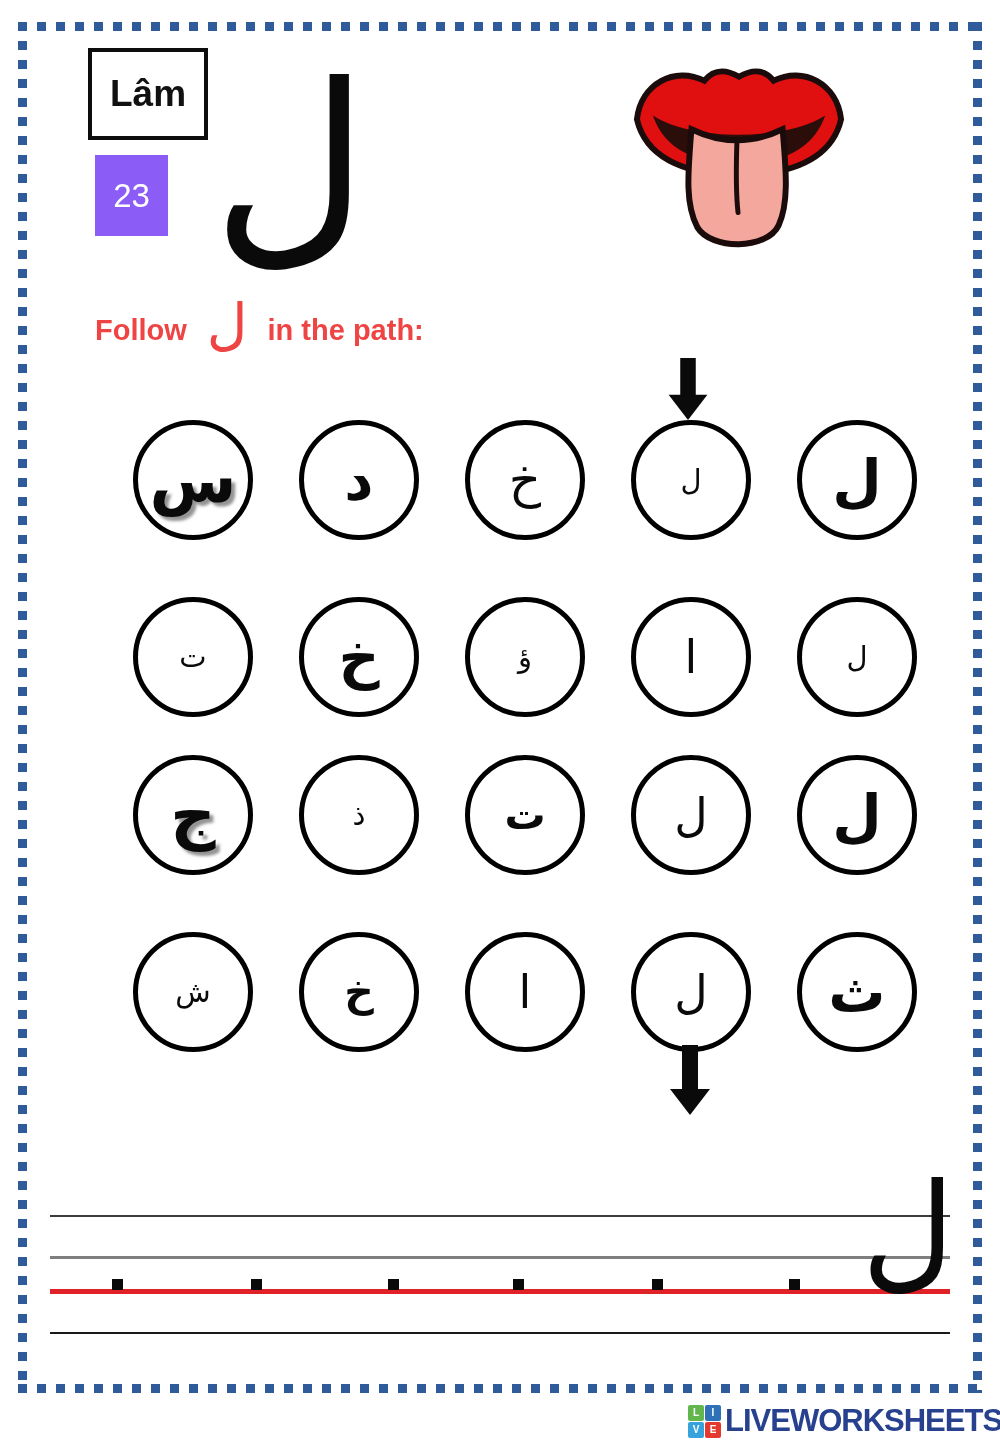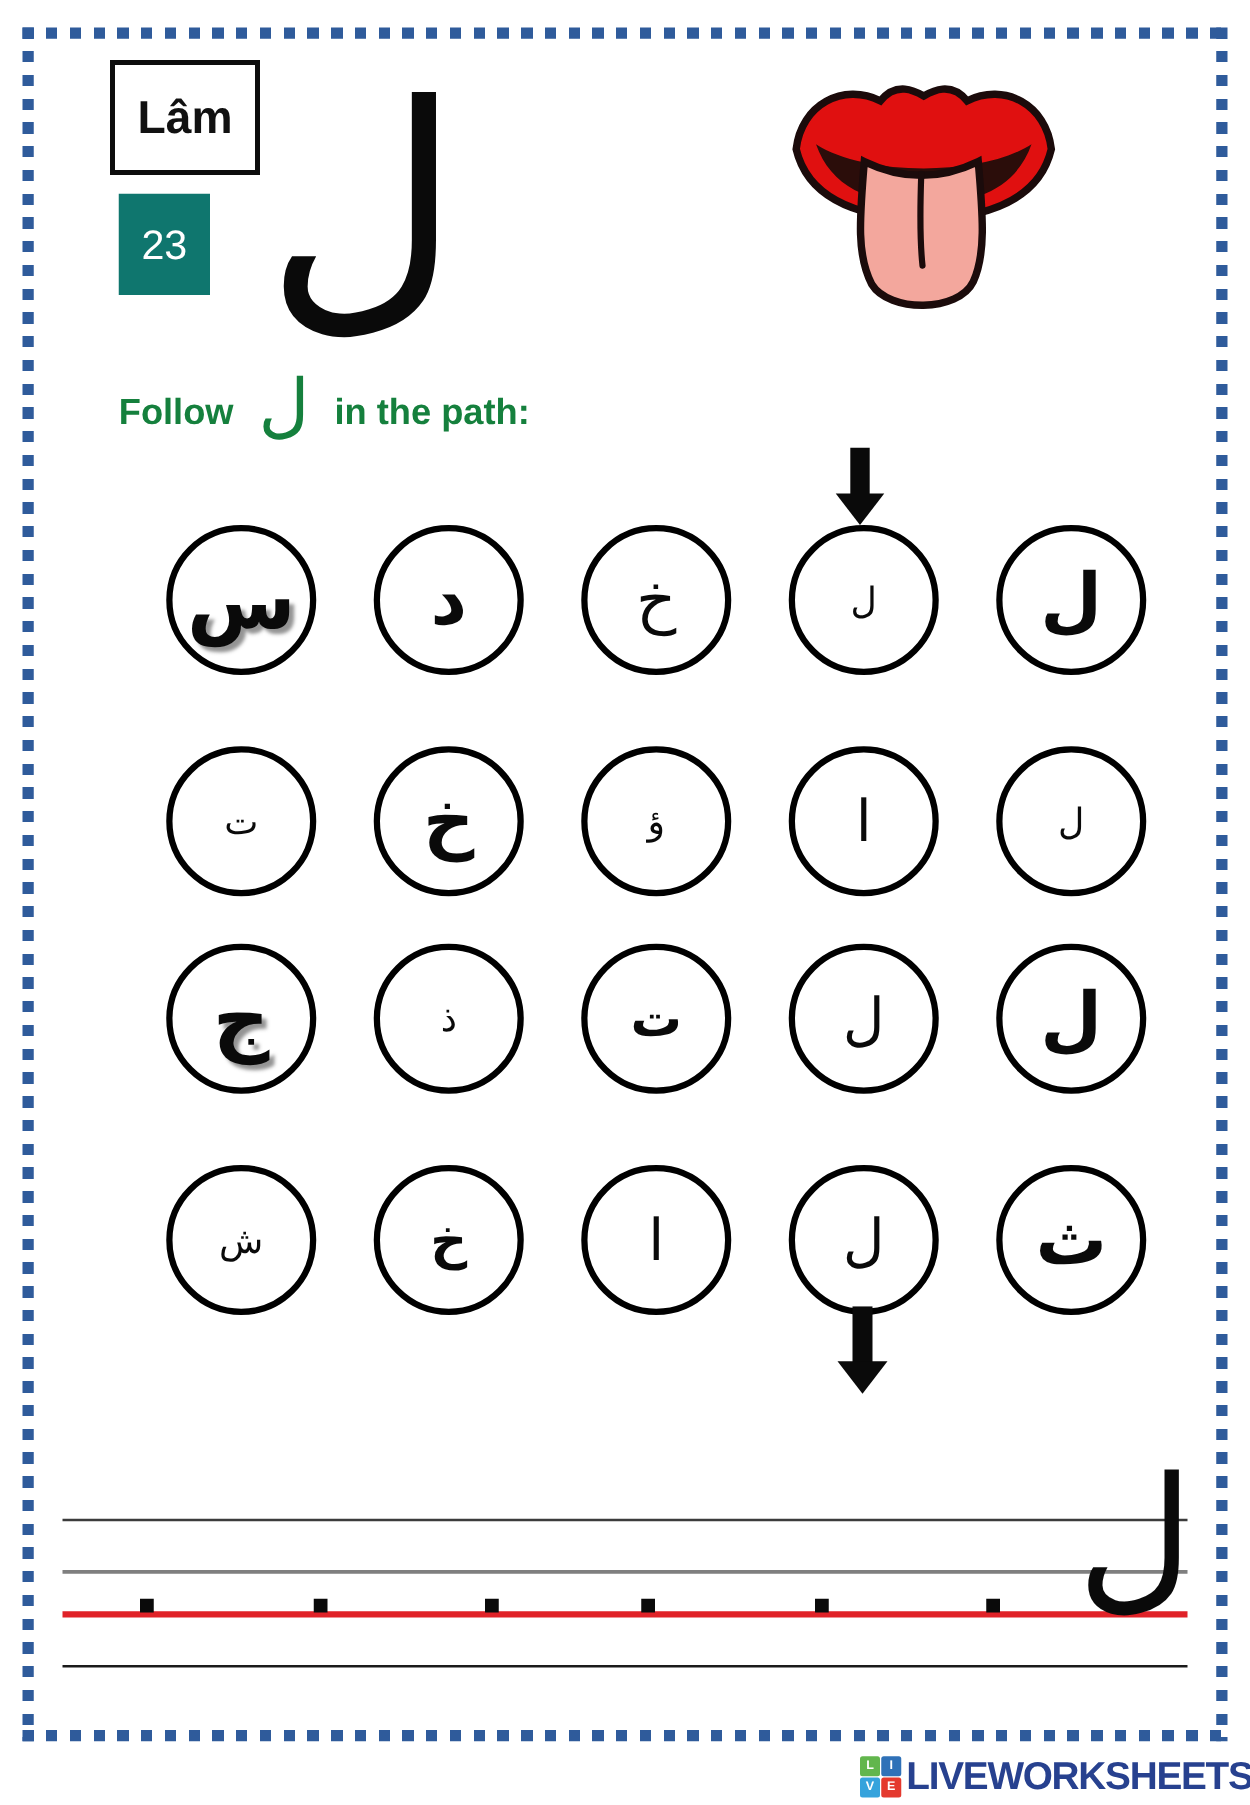--- a/index.html
+++ b/index.html
@@ -17,27 +17,27 @@
             background:repeating-linear-gradient(90deg,#2f5b9b 0 9px,transparent 9px 19px);}
   .b-left  {left:18px;top:22px;width:9px;height:1371px;
             background:repeating-linear-gradient(180deg,#2f5b9b 0 9px,transparent 9px 19px);}
   .b-right {left:973px;top:22px;width:9px;height:1371px;
             background:repeating-linear-gradient(180deg,#2f5b9b 0 9px,transparent 9px 19px);}
 
   .lam-box{position:absolute;left:52px;top:48px;width:112px;height:84px;
     border:4px solid #0d0d0d;display:flex;align-items:center;justify-content:center;
     font-size:37px;font-weight:bold;color:#111;margin-left:36px;}
   .num-box{position:absolute;left:95px;top:155px;width:73px;height:81px;
-    background:#0f766e;color:#fff;display:flex;align-items:center;justify-content:center;
+    background:#8b5cf6;color:#fff;display:flex;align-items:center;justify-content:center;
     font-size:33px;}
   .big-letter{position:absolute;left:175px;top:28px;width:230px;height:270px;
     display:flex;align-items:center;justify-content:center;
     font-size:215px;line-height:1.1;color:#0a0a0a;}
   .follow-line{position:absolute;left:95px;top:295px;width:420px;height:70px;
-    display:flex;align-items:center;color:#15803d;}
+    display:flex;align-items:center;color:#ef4444;}
   .follow-line .en{font-size:29px;font-weight:bold;}
   .follow-line .mid{font-size:56px;margin:0 20px 10px 20px;line-height:1;}
 
   .mouth{position:absolute;left:623px;top:48px;width:232px;height:218px;}
   .word-label{position:absolute;left:605px;top:262px;width:225px;height:100px;
     display:flex;align-items:center;justify-content:center;
     font-size:57px;font-weight:bold;color:#0a0a0a;}
   .arrow{position:absolute;}
   .arrow-in {left:666px;top:358px;width:44px;height:64px;}
   .arrow-out{left:668px;top:1045px;width:44px;height:72px;}

